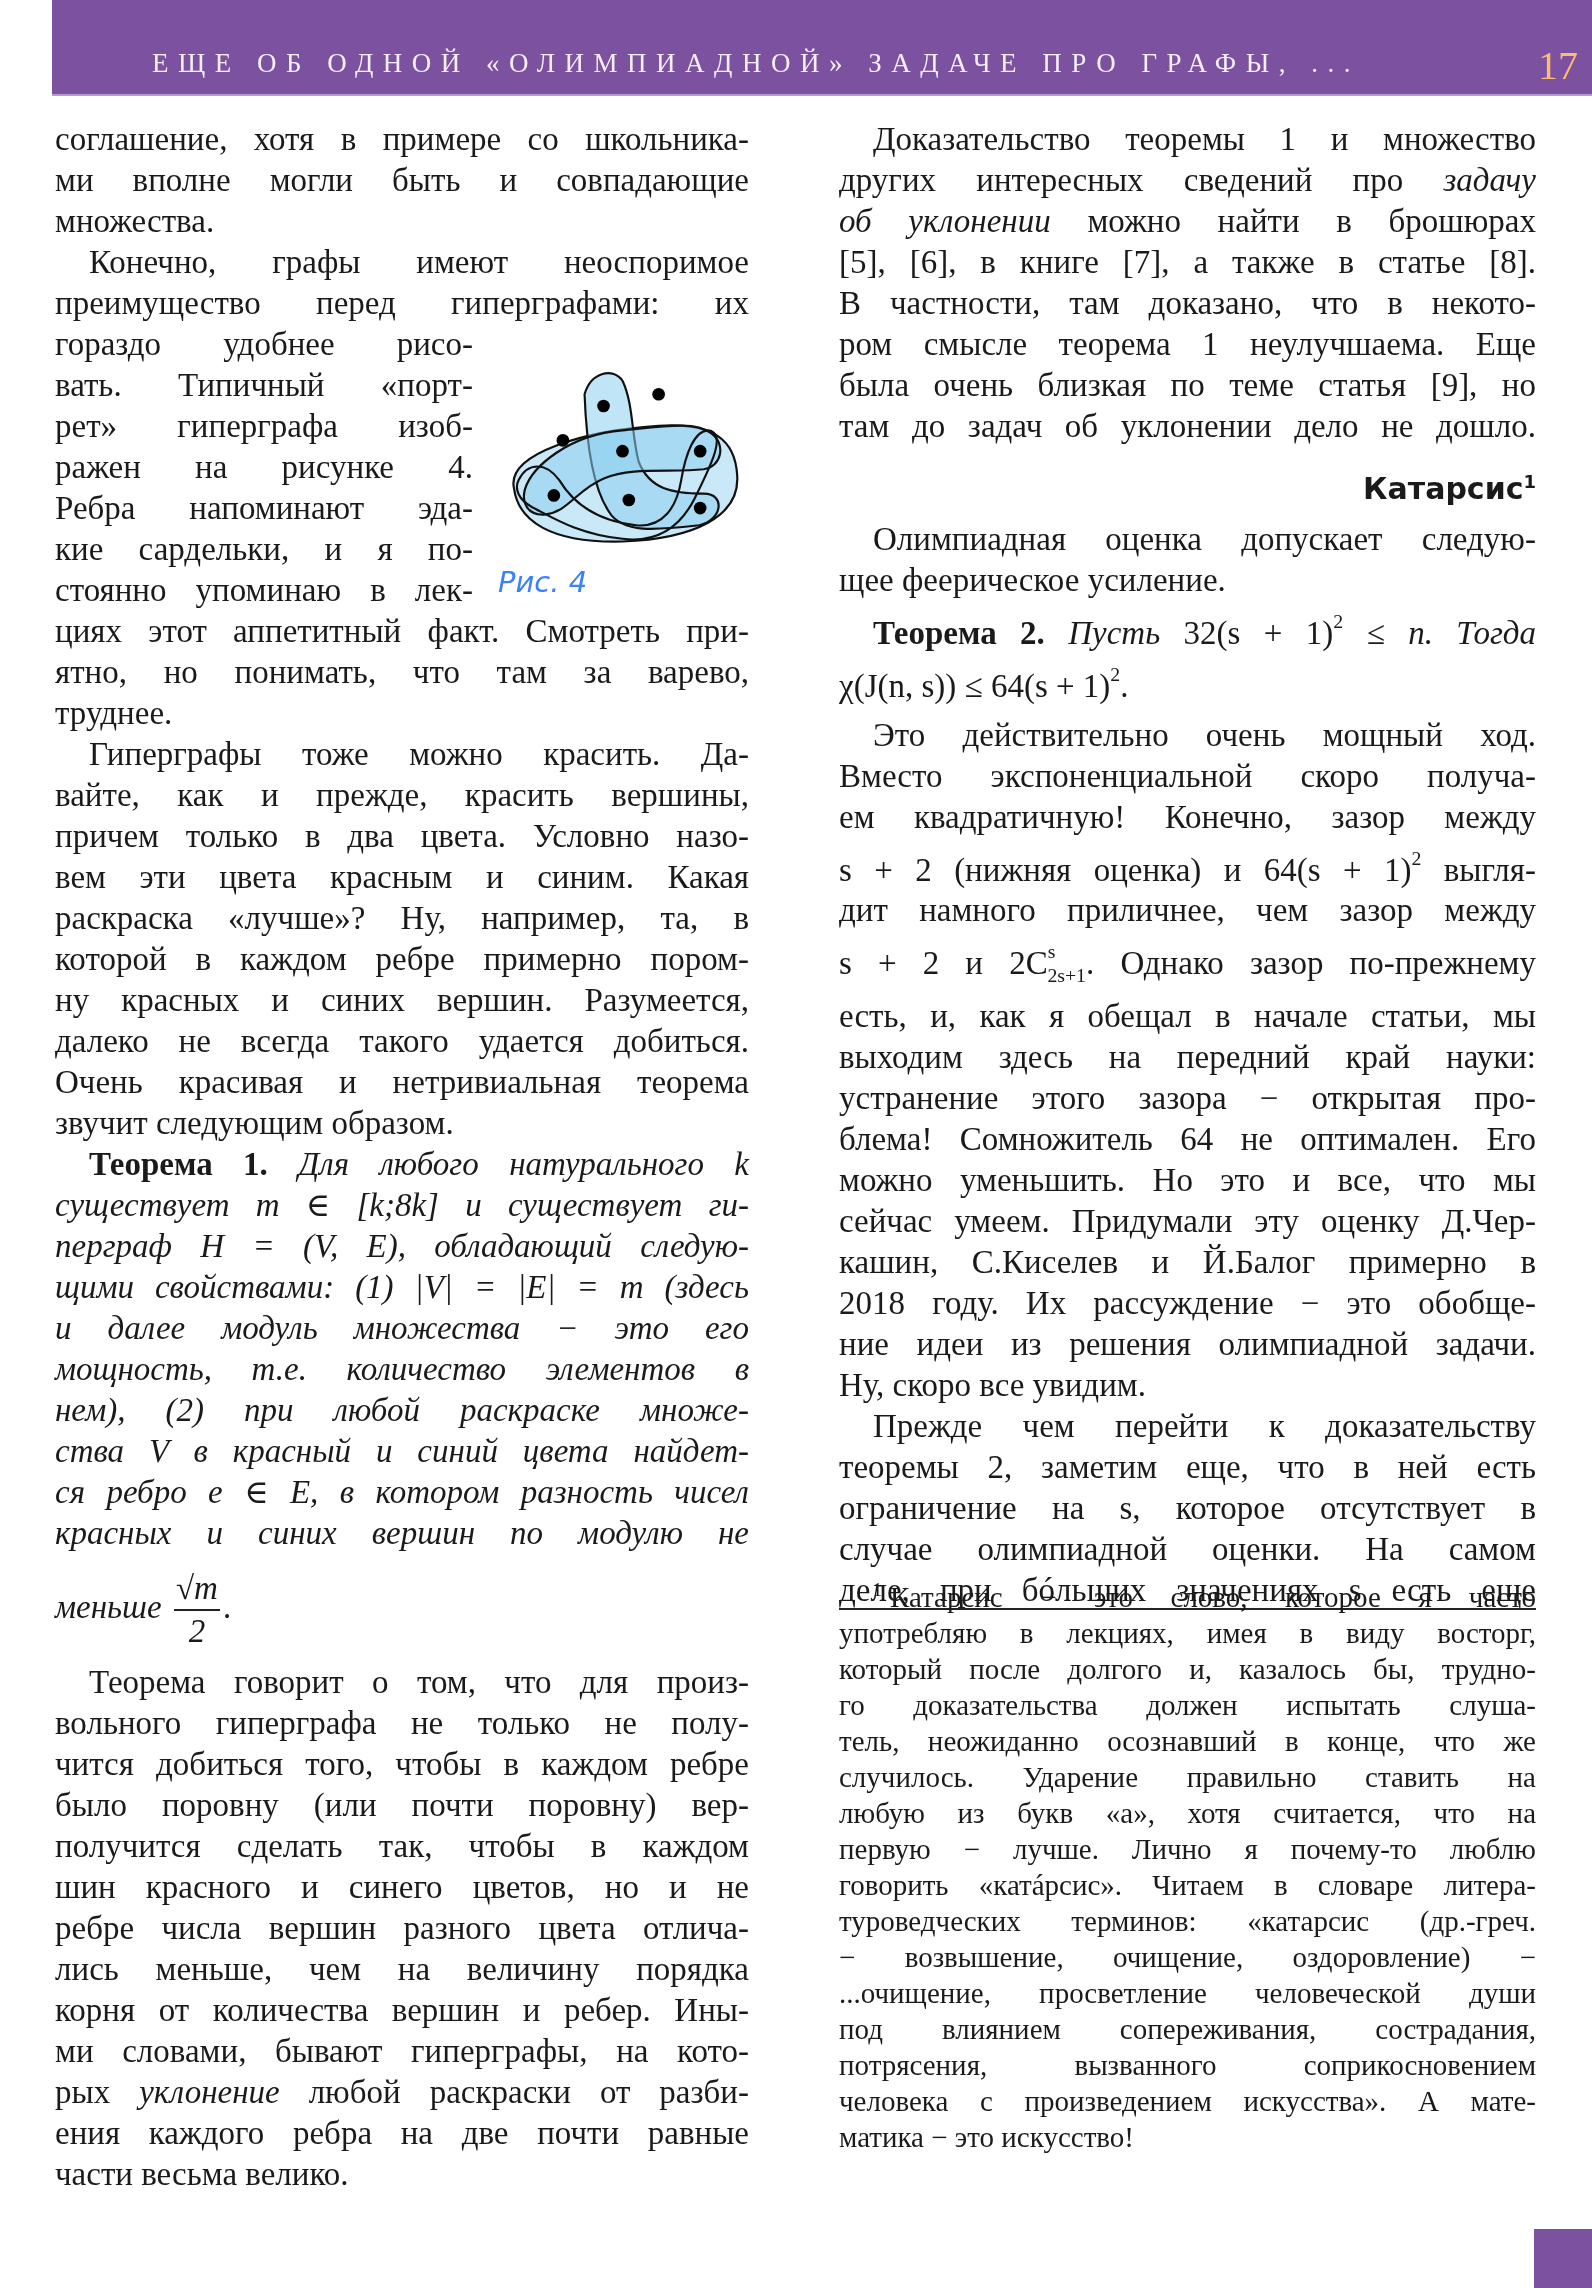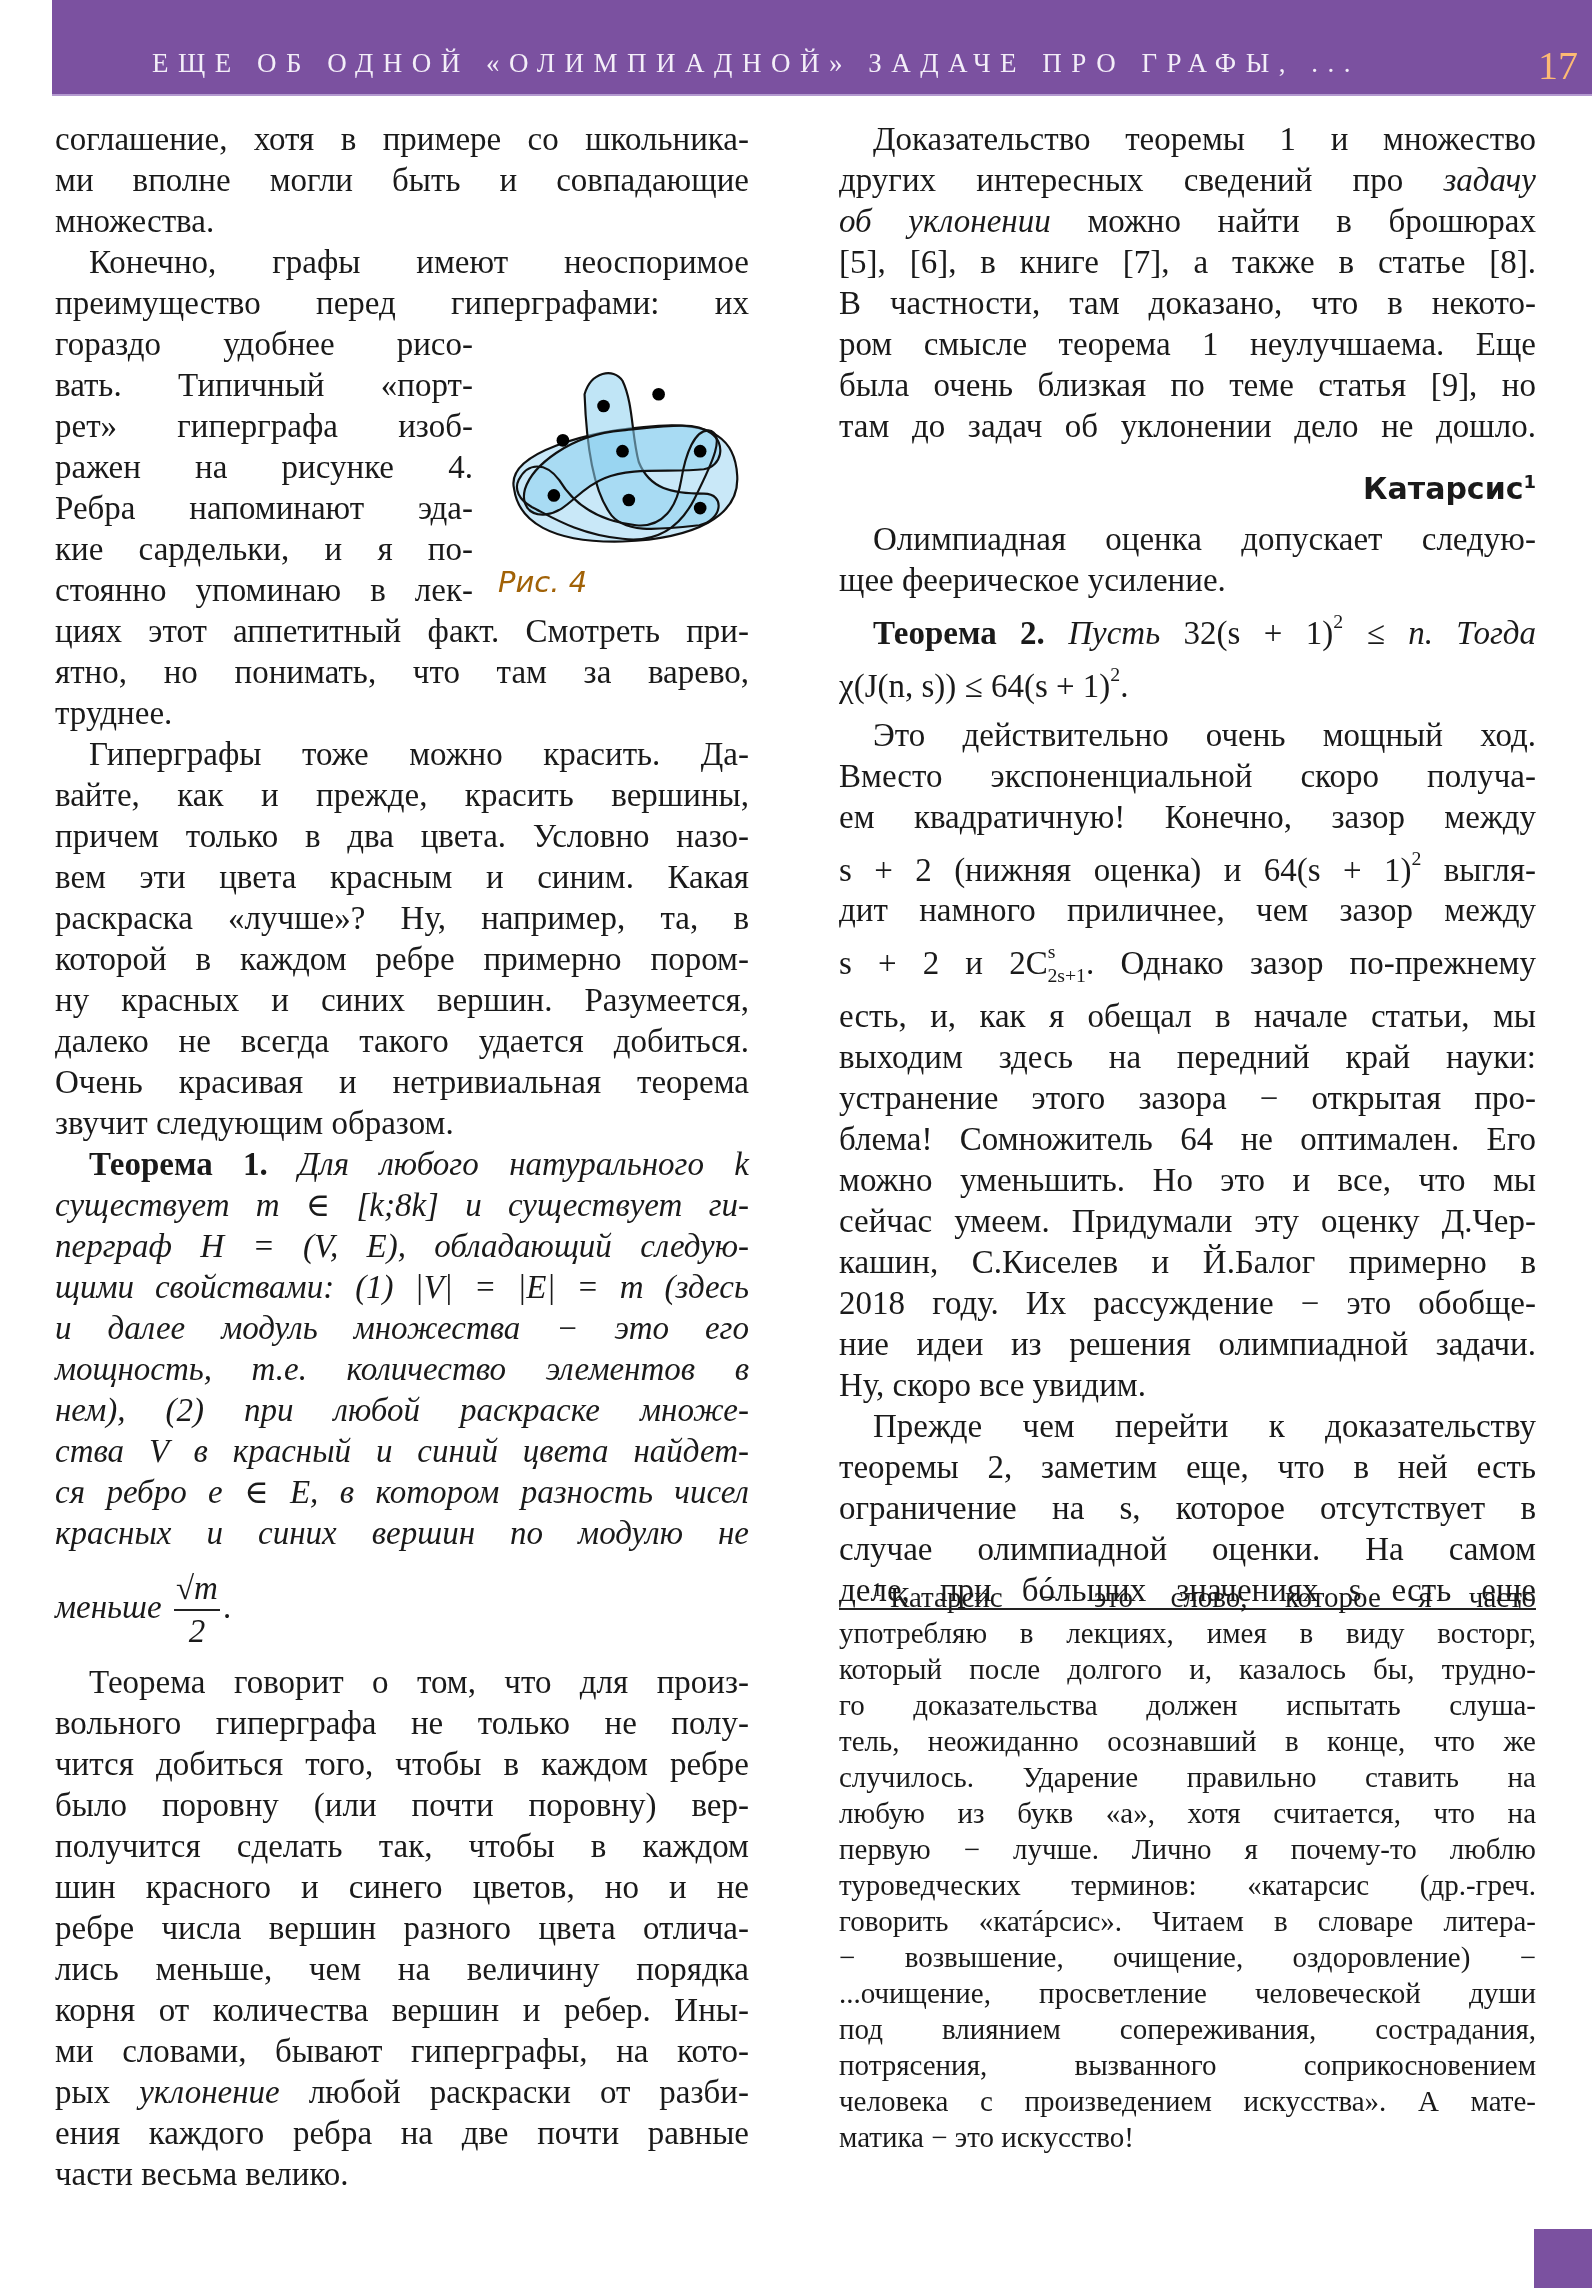--- a/index.html
+++ b/index.html
@@ -9,21 +9,21 @@
   .page-num{position:absolute;right:24px;top:42px;color:#fdba74;font-size:40px;font-family:"Liberation Serif",serif;}
   .col{position:absolute;font-size:33px;line-height:41px;text-align:justify;}
   .left{left:55px;top:119px;width:694px;}
   .right{left:839px;top:119px;width:697px;}
   .col p{margin:0;}
   .ln{display:block;text-align:justify;text-align-last:justify;white-space:nowrap;}
   .ln.last{text-align-last:left;}
   i,.it{font-style:italic;}
   b{font-weight:bold;}
   .figure{position:absolute;left:478px;top:348px;width:289px;height:264px;}
-  .fig-caption{position:absolute;left:20px;top:217px;font-family:"DejaVu Sans",sans-serif;font-style:italic;font-size:29px;color:#a16207;}
+  .fig-caption{position:absolute;left:20px;top:217px;font-family:"DejaVu Sans",sans-serif;font-style:italic;font-size:29px;color:#3b82f6;}
   .subhead{display:block;text-align:right;font-family:"DejaVu Sans",sans-serif;font-weight:bold;font-size:30px;margin:14px 0 10px 0;}
   .subhead sup{font-size:18px;}
   .footrule{position:absolute;left:839px;top:1608px;width:697px;height:2px;background:#222;}
   .footnote{position:absolute;left:839px;top:1572px;width:697px;font-size:29px;line-height:36px;text-align:justify;}
   .corner{position:absolute;left:1534px;top:2229px;width:58px;height:60px;background:#7b51a0;}
   sup.s{font-size:0.6em;vertical-align:0.8em;}
   sub.s{font-size:0.6em;}
   .frac{display:inline-block;vertical-align:middle;text-align:center;margin:0 4px;}
   .frac .num{display:block;border-bottom:2px solid #222;padding:0 2px;font-style:italic;}
   .frac .den{display:block;}
@@ -179,22 +179,22 @@
 <div class="footrule"></div>
 <div class="footnote">
   <span class="ln" style="padding-left:34px"><sup style="font-size:18px;margin-right:8px">1</sup><span>Катарсис − это слово, которое я часто</span></span>
   <span class="ln">употребляю в лекциях, имея в виду восторг,</span>
   <span class="ln">который после долгого и, казалось бы, трудно-</span>
   <span class="ln">го доказательства должен испытать слуша-</span>
   <span class="ln">тель, неожиданно осознавший в конце, что же</span>
   <span class="ln">случилось. Ударение правильно ставить на</span>
   <span class="ln">любую из букв «а», хотя считается, что на</span>
   <span class="ln">первую − лучше. Лично я почему-то люблю</span>
+  <span class="ln">говорить «катáрсис». Читаем в словаре литера-</span>
   <span class="ln">туроведческих терминов: «катарсис (др.-греч.</span>
-  <span class="ln">говорить «катáрсис». Читаем в словаре литера-</span>
   <span class="ln">− возвышение, очищение, оздоровление) −</span>
   <span class="ln">...очищение, просветление человеческой души</span>
   <span class="ln">под влиянием сопереживания, сострадания,</span>
   <span class="ln">потрясения, вызванного соприкосновением</span>
   <span class="ln">человека с произведением искусства». А мате-</span>
   <span class="ln last">матика − это искусство!</span>
 </div>
 
 <div class="corner"></div>
 

